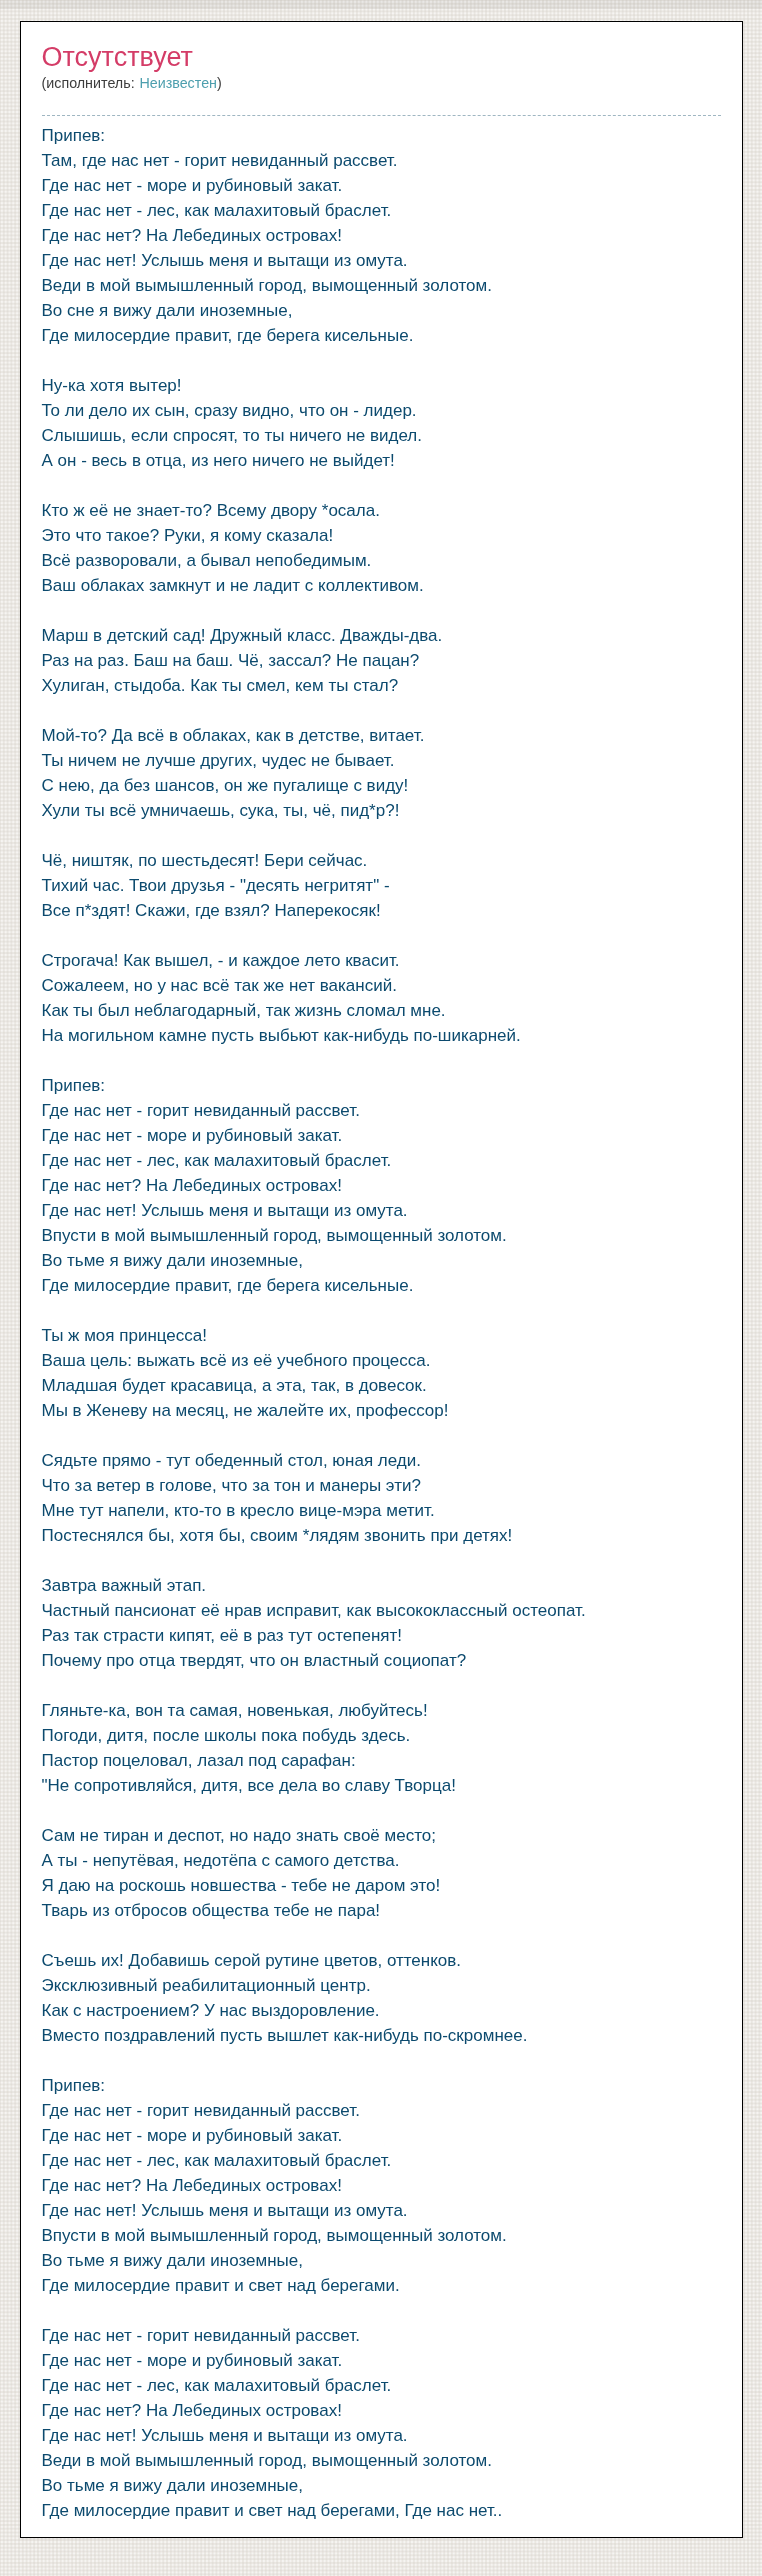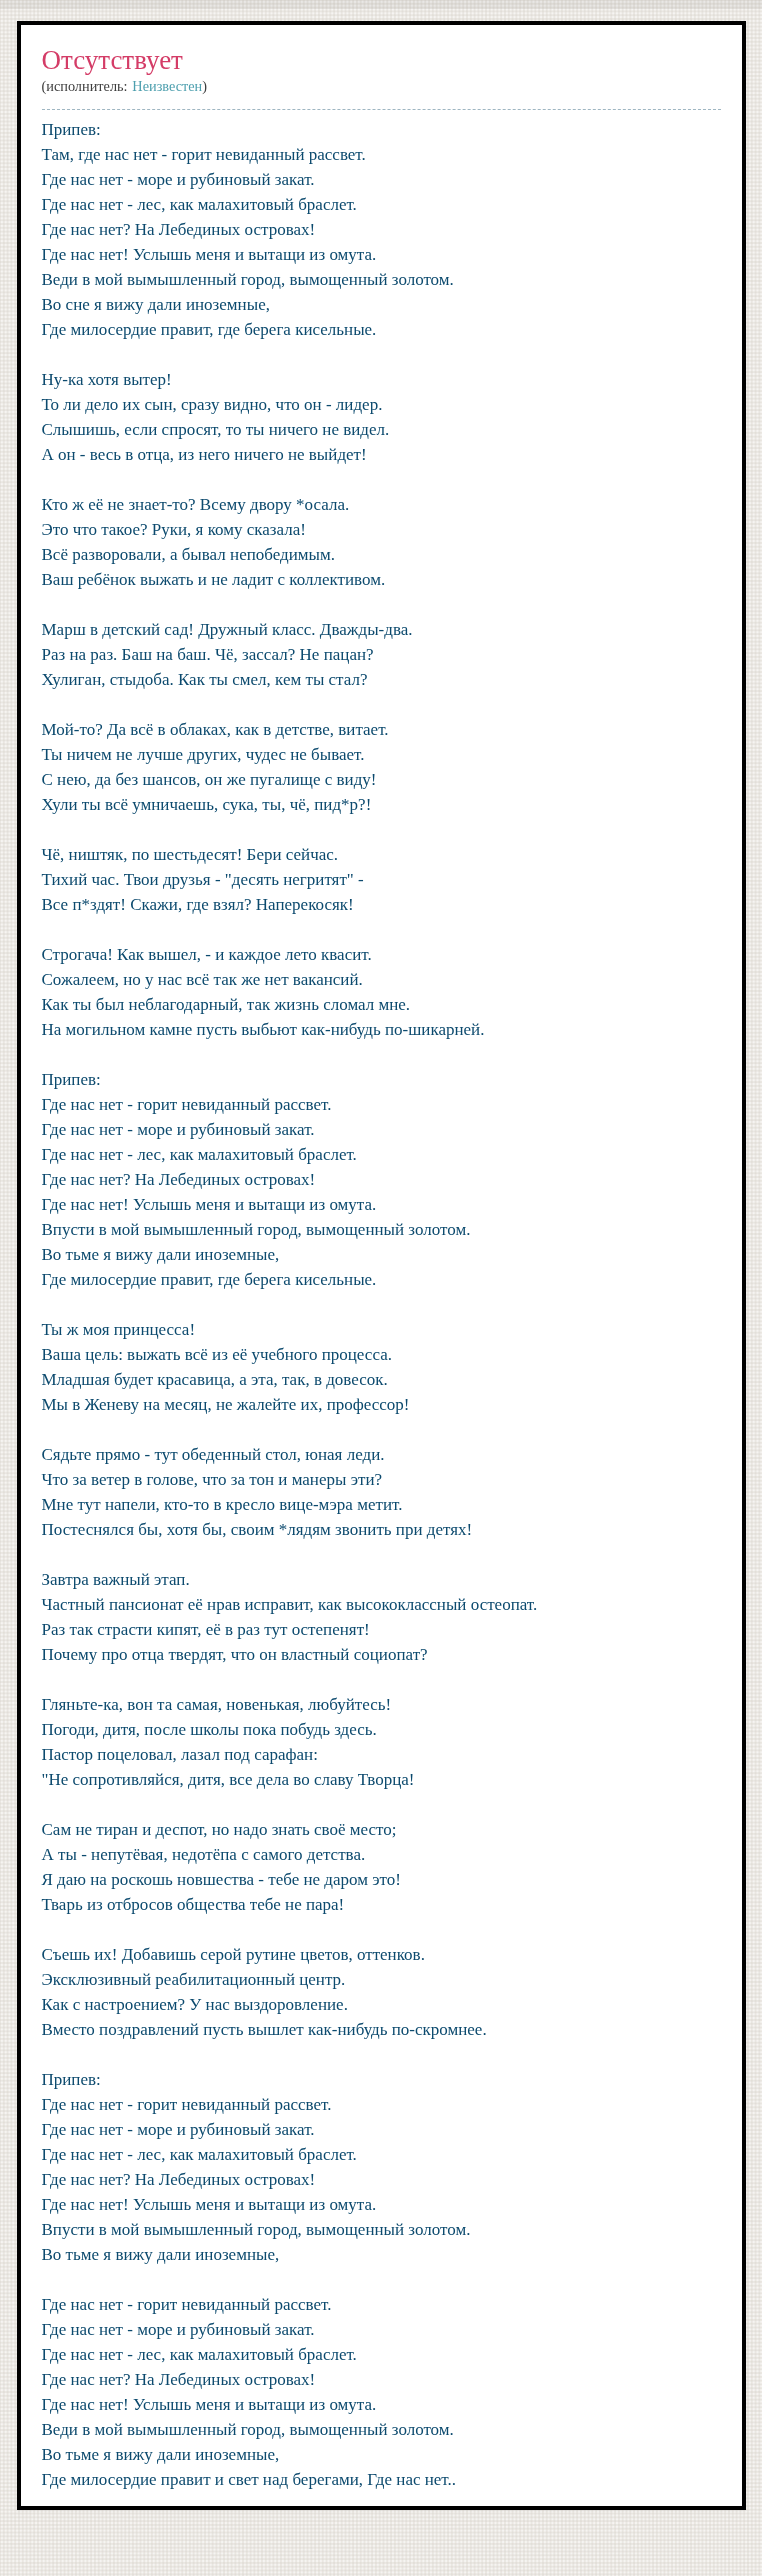--- a/index.html
+++ b/index.html
@@ -22,36 +22,35 @@
     position: absolute;
     top: 0; left: 0;
     width: 100%; height: 8.6px;
     background: rgba(0,0,0,0.05);
   }
   .card {
     position: relative;
     width: 679px;
     margin: 21px auto 0;
     background: #ffffff;
-    border: 4px solid #000000;
+    border: 1px solid #000000;
     box-shadow: 0 1px 1.9px rgba(0,0,0,0.06);
     padding: 21px 21px 13.3px 21px;
-    font-family: Liberation Serif, serif;
   }
   .song-title {
     margin: 0;
     font-size: 27px;
     line-height: 29px;
     font-weight: normal;
     color: #d43c67;
     text-decoration: none;
   }
   .artist-line {
     margin-top: 1.9px;
-    padding-bottom: 13px;
+    padding-bottom: 22px;
     border-bottom: 1px dashed #9fb6c2;
     font-size: 14.3px;
     line-height: 19px;
     color: #3d3d3d;
   }
   .artist-line .artist-link {
     color: #4d9fae;
     text-decoration: none;
     margin-left: 4.8px;
     cursor: pointer;
@@ -93,21 +92,21 @@
       <div class="stanza">
         <div class="lyric-line">Ну-ка хотя вытер!</div>
         <div class="lyric-line">То ли дело их сын, сразу видно, что он - лидер.</div>
         <div class="lyric-line">Слышишь, если спросят, то ты ничего не видел.</div>
         <div class="lyric-line">А он - весь в отца, из него ничего не выйдет!</div>
       </div>
       <div class="stanza">
         <div class="lyric-line">Кто ж её не знает-то? Всему двору *осала.</div>
         <div class="lyric-line">Это что такое? Руки, я кому сказала!</div>
         <div class="lyric-line">Всё разворовали, а бывал непобедимым.</div>
-        <div class="lyric-line">Ваш ребёнок выжать и не ладит с коллективом.</div>
+        <div class="lyric-line">Ваш облаках замкнут и не ладит с коллективом.</div>
       </div>
       <div class="stanza">
         <div class="lyric-line">Марш в детский сад! Дружный класс. Дважды-два.</div>
         <div class="lyric-line">Раз на раз. Баш на баш. Чё, зассал? Не пацан?</div>
         <div class="lyric-line">Хулиган, стыдоба. Как ты смел, кем ты стал?</div>
       </div>
       <div class="stanza">
         <div class="lyric-line">Мой-то? Да всё в облаках, как в детстве, витает.</div>
         <div class="lyric-line">Ты ничем не лучше других, чудес не бывает.</div>
         <div class="lyric-line">С нею, да без шансов, он же пугалище с виду!</div>
@@ -173,20 +172,21 @@
       </div>
       <div class="stanza">
         <div class="lyric-line">Припев:</div>
         <div class="lyric-line">Где нас нет - горит невиданный рассвет.</div>
         <div class="lyric-line">Где нас нет - море и рубиновый закат.</div>
         <div class="lyric-line">Где нас нет - лес, как малахитовый браслет.</div>
         <div class="lyric-line">Где нас нет? На Лебединых островах!</div>
         <div class="lyric-line">Где нас нет! Услышь меня и вытащи из омута.</div>
         <div class="lyric-line">Впусти в мой вымышленный город, вымощенный золотом.</div>
         <div class="lyric-line">Во тьме я вижу дали иноземные,</div>
+        <div class="lyric-line">Где милосердие правит и свет над берегами.</div>
       </div>
       <div class="stanza">
         <div class="lyric-line">Где нас нет - горит невиданный рассвет.</div>
         <div class="lyric-line">Где нас нет - море и рубиновый закат.</div>
         <div class="lyric-line">Где нас нет - лес, как малахитовый браслет.</div>
         <div class="lyric-line">Где нас нет? На Лебединых островах!</div>
         <div class="lyric-line">Где нас нет! Услышь меня и вытащи из омута.</div>
         <div class="lyric-line">Веди в мой вымышленный город, вымощенный золотом.</div>
         <div class="lyric-line">Во тьме я вижу дали иноземные,</div>
         <div class="lyric-line">Где милосердие правит и свет над берегами, Где нас нет..</div>

